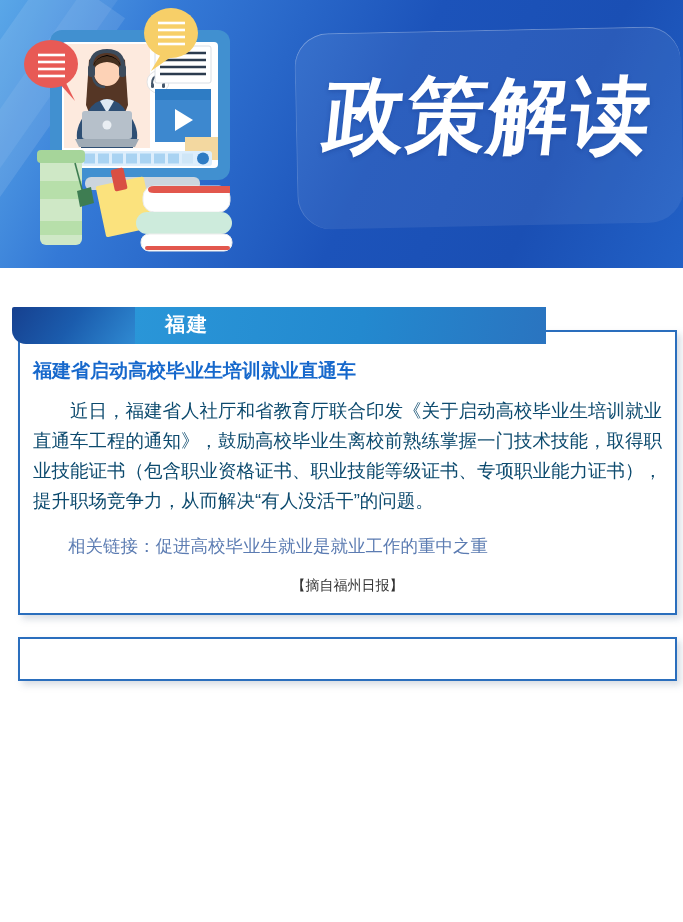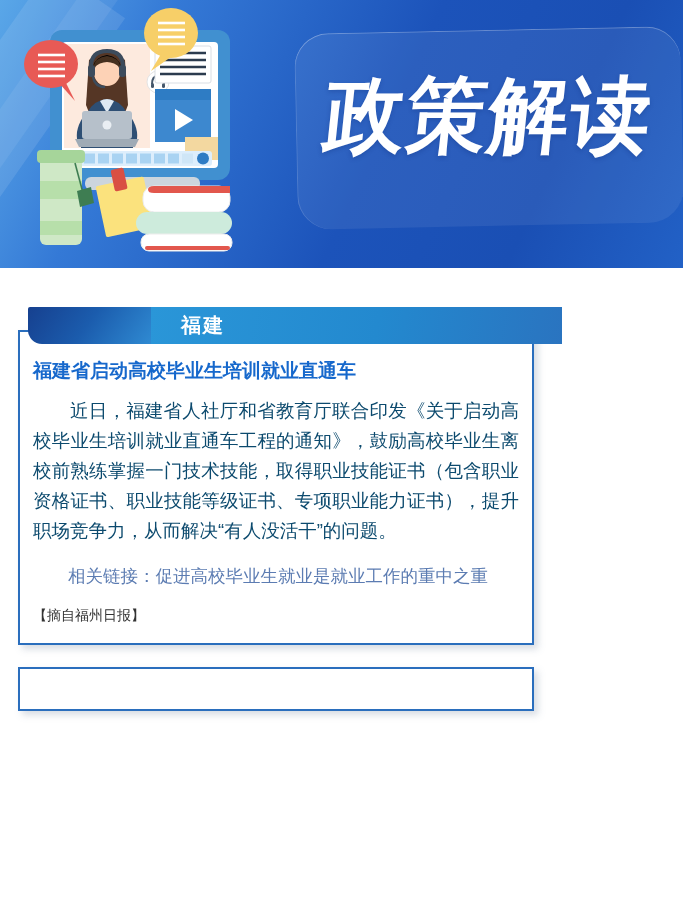--- a/index.html
+++ b/index.html
@@ -31,55 +31,55 @@
     white-space:nowrap;
   }
   .hero-illustration { position:absolute; left:15px; top:5px; }
 
   
   .section { position:relative; }
   .section-1 { margin-top:39px; }
   .section-2 { margin-top:36px; }
 
   .region-bar {
-    position:relative; margin-left:28px; width:558px; height:37px; z-index:2;
+    position:relative; margin-left:12px; width:558px; height:37px; z-index:2;font-family:Liberation Mono, monospace;
   }
   .region-bar .bar-dark {
     position:absolute; left:0; top:0; width:123px; height:37px;
     background:linear-gradient(125deg,#16408f 0%, #1b5cad 48%, #2f8ad2 100%);
     border-bottom-left-radius:14px; border-top-left-radius:2px;
   }
   .region-bar .bar-light {
     position:absolute; left:123px; top:0; width:411px; height:37px;
     background:linear-gradient(100deg,#2a96d8 0%, #2389cf 55%, #2a74c0 100%);
   }
   .region-bar .region-label {
     position:absolute; left:153px; top:0; line-height:37px;
     font-size:20px; font-weight:bold; color:#ffffff; letter-spacing:2px; z-index:3;
   }
 
   .card {
-    position:relative; margin-left:18px; margin-top:-14px; width:516px;
+    position:relative; margin-left:18px; margin-top:-14px; width:659px;
     background:#ffffff; border:2px solid #2a6ebd; z-index:1;
     box-shadow:4px 4px 7px rgba(110,130,155,0.28);
     padding:26px 13px 14px 13px;
   }
   .article-title {
     font-size:19px; line-height:26px; font-weight:bold; color:#1668cc;
   }
   .article-body {
     margin-top:12px; font-size:18.5px; line-height:30px; color:#0c4a6e;
     text-align:justify; text-indent:2em;
   }
   .related-link {
     margin-top:17px; font-size:17.5px; line-height:26px; color:#5c7cb2;
     text-indent:2em; cursor:pointer;
   }
   .source-note {
-    margin-top:18px; margin-bottom:4px; text-align:left; font-size:14px; color:#333333;
+    margin-top:18px; margin-bottom:4px; text-align:center; font-size:14px; color:#333333;
   }
 </style>
 </head>
 <body>
 
 <div class="hero">
   <div class="streak s1"></div>
   <div class="streak s2"></div>
   <div class="glass-panel"></div>
   <div class="hero-title">政策解读</div>

